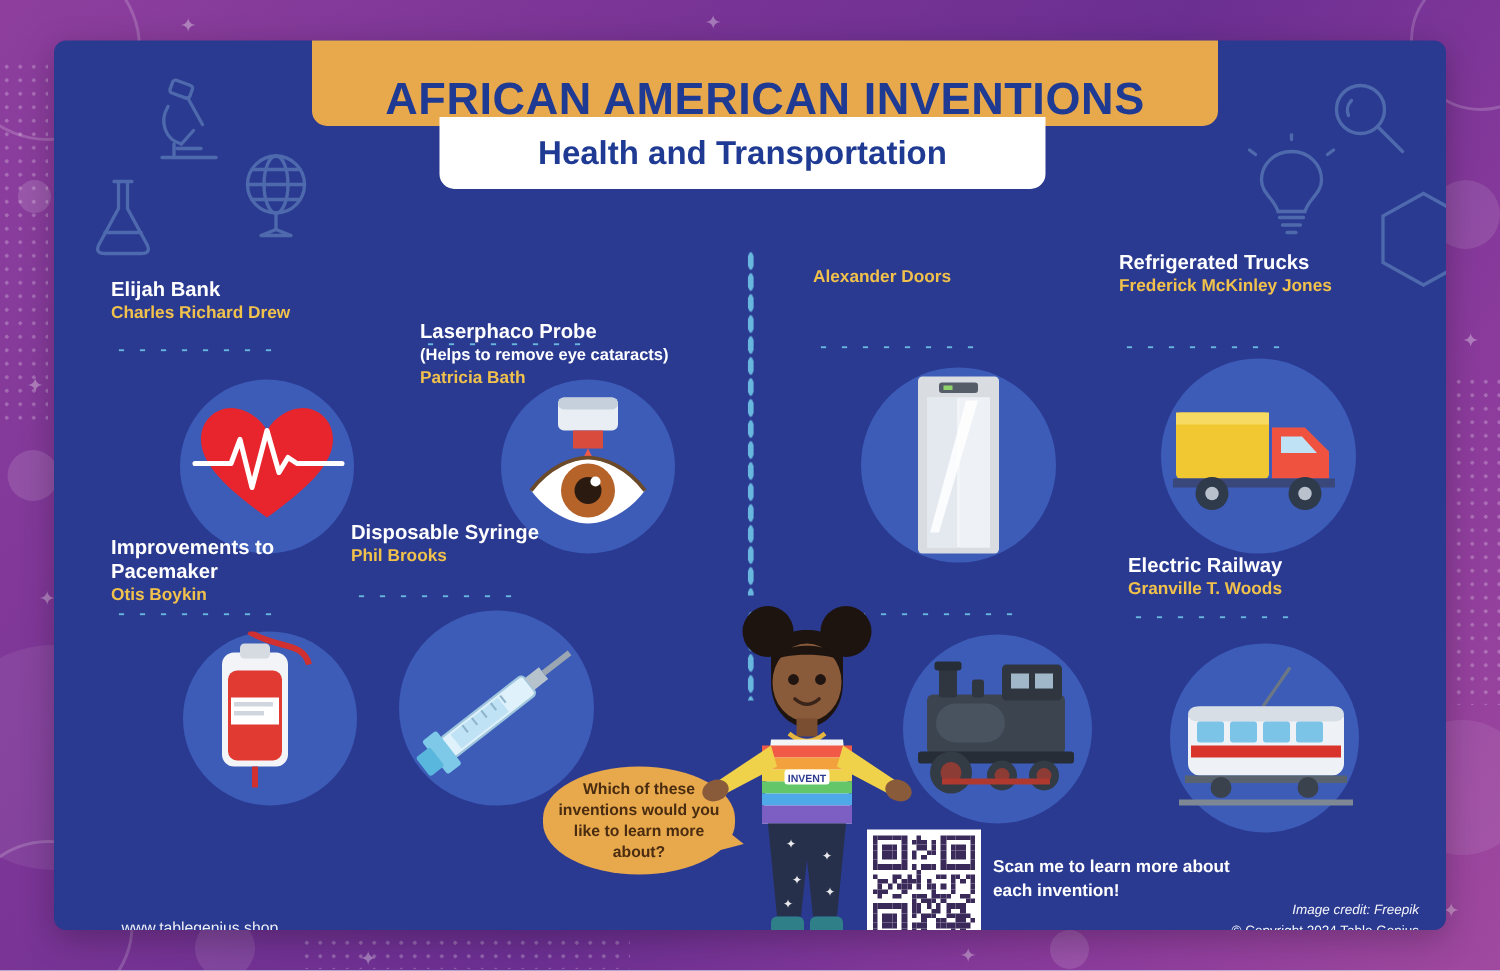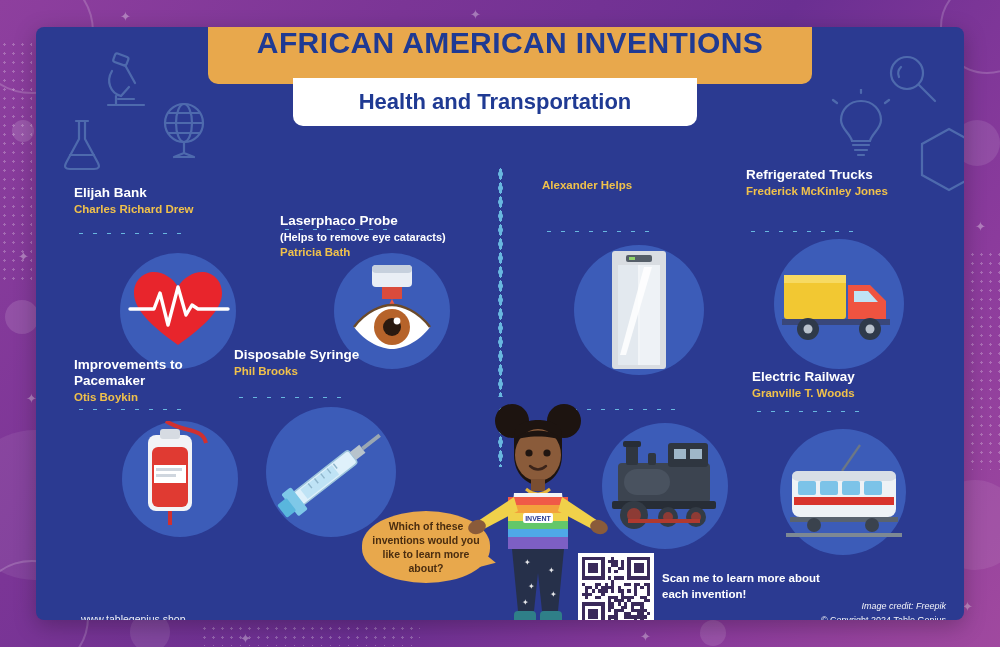--- a/index.html
+++ b/index.html
@@ -57,21 +57,21 @@
   
   #title-banner {
     position: absolute;
     left: 172px;
     top: -1px;
     width: 604px;
     height: 58px;
     background: #e8a84c;
     border-radius: 0 0 10px 10px;
     display: flex;
-    align-items: flex-start;
+    align-items: flex-end;
     justify-content: center;
     z-index: 5;
   }
   #title-banner .t {
     color: #1f3a93;
     font-size: 30px;
     font-weight: bold;
     letter-spacing: 0.4px;
   }
   #subtitle-banner {
@@ -352,21 +352,21 @@
         <path d="M58 46 L52 58 L64 58 Z" fill="#f05a47"></path>
         <path d="M20 74 C32 58, 48 52, 58 52 C68 52, 84 58, 96 74 C84 90, 68 96, 58 96 C48 96, 32 90, 20 74Z" fill="#ffffff"></path>
         <circle cx="58" cy="74" r="18" fill="#b6632a"></circle>
         <circle cx="58" cy="74" r="9" fill="#2a1a10"></circle>
         <circle cx="63" cy="68" r="3.4" fill="#ffffff"></circle>
         <path d="M20 74 C32 58, 48 52, 58 52 C68 52, 84 58, 96 74" stroke="#6b4a2a" stroke-width="2.5" fill="none"></path>
       </svg>
     </div>
 
     <div class="inv" style="left:506px;top:152px;width:170px;">
-      <p class="person">Alexander Helps</p>
+      <p class="person">Alexander Doors</p>
     </div>
     <div class="circle-img" style="left:538px;top:218px;width:130px;height:130px;">
       <svg width="130" height="130" viewBox="0 0 130 130">
         <rect x="38" y="6" width="54" height="118" rx="3" fill="#d9dde2"></rect>
         <rect x="44" y="20" width="42" height="100" fill="#f2f5f8"></rect>
         <rect x="44" y="20" width="20" height="100" fill="#e3e9ef"></rect>
         <rect x="66" y="20" width="20" height="100" fill="#eef2f6"></rect>
         <path d="M46 110 L70 22 L78 22 L52 110 Z" fill="#ffffff" opacity="0.85"></path>
         <rect x="52" y="10" width="26" height="7" rx="2" fill="#555e68"></rect>
         <rect x="55" y="12" width="6" height="3" fill="#8fd36a"></rect>

